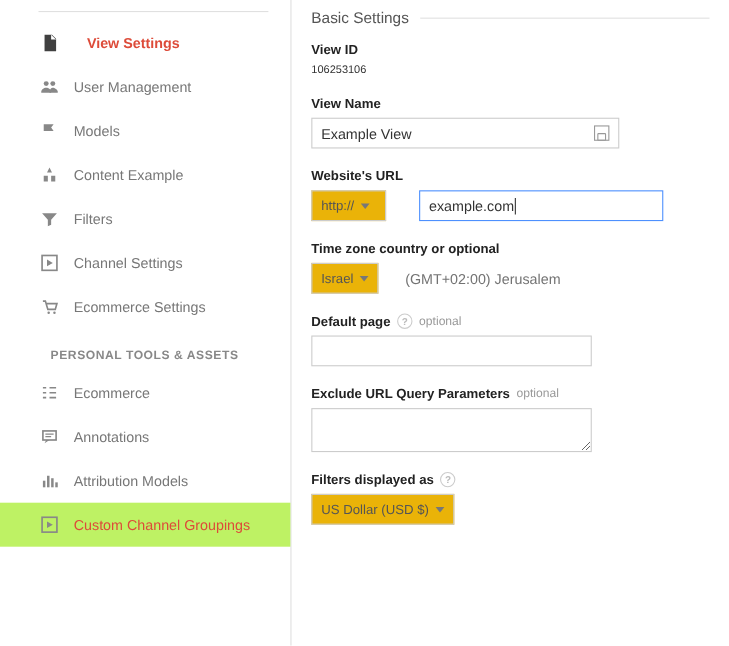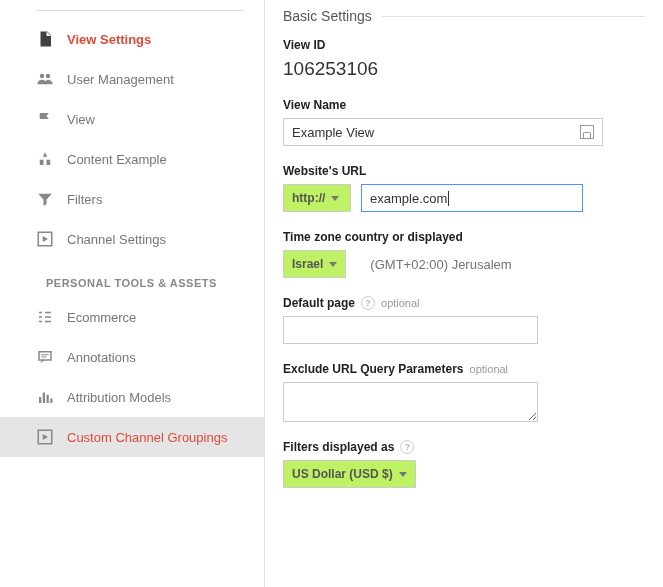--- a/index.html
+++ b/index.html
@@ -1,42 +1,42 @@
 <!DOCTYPE html>
 <html><head>
 <meta charset="utf-8">
 <style>
 * { box-sizing: border-box; margin: 0; padding: 0; }
 body { font-family: Arial, "Helvetica Neue", sans-serif; font-size: 13px; color: #333; background: #fff; width: 663px; height: 587px; overflow: hidden; }
 .container { display: flex; height: 100%; }
 .sidebar { width: 265px; border-right: 1px solid #e0e0e0; background: #fff; padding-top: 10px; }
 .sidebar-top-line { border-top: 1px solid #e0e0e0; margin: 0 20px 8px 35px; }
 .sb-item { display: flex; align-items: center; padding: 10px 20px 10px 35px; cursor: pointer; color: #777; font-size: 13px; }
-.sb-item.active { color: #dd4b39; font-weight: bold; }
-.sb-item.active2 { color: #dd4b39; background: #e5e5e5; }
+.sb-item.active { color: #dd4b39; font-weight: bold; gap: 12px; }
+.sb-item.active2 { color: #dd4b39; background: #bef264; }
 .sb-icon { width: 20px; height: 20px; margin-right: 12px; display: inline-flex; align-items: center; justify-content: center; color: #888; fill: currentColor; }
 .sb-item.active .sb-icon { color: #404040; }
 .sb-item.active2 .sb-icon { color: #888; }
 .sb-section { font-size: 11px; font-weight: bold; color: #888; letter-spacing: 0.5px; padding: 18px 20px 8px 46px; }
 .main { flex: 1; padding: 8px 18px 0 18px; overflow: hidden; }
 .section-head { display: flex; align-items: center; margin-bottom: 14px; text-align: right; }
 .section-title { font-size: 14px; color: #555; white-space: nowrap; margin-right: 10px; }
 .section-line { flex: 1; border-top: 1px solid #e0e0e0; }
 .field { margin-bottom: 18px; }
 .label { font-size: 12px; font-weight: bold; color: #222; margin-bottom: 6px; display: flex; align-items: center; gap: 6px; }
 .label .opt { font-weight: normal; color: #999; font-size: 11px; }
-.value-static { font-size: 19px; color: #333; }
+.value-static { font-size: 10px; color: #333; }
 .help-icon { width: 14px; height: 14px; border: 1px solid #ccc; border-radius: 50%; display: inline-flex; align-items: center; justify-content: center; font-size: 9px; color: #bbb; cursor: pointer; }
-.input { width: 320px; height: 28px; border: 1px solid #ccc; padding: 0 8px; font-size: 13px; color: #333; display: flex; align-items: center; justify-content: space-between; }
+.input { width: 280px; height: 28px; border: 1px solid #ccc; padding: 0 8px; font-size: 13px; color: #333; display: flex; align-items: center; justify-content: space-between; }
 .textarea { width: 255px; height: 40px; border: 1px solid #ccc; resize: both; padding: 6px 8px; font-family: inherit; font-size: 13px; display: block; }
 .row { display: flex; align-items: center; gap: 10px; }
-.dropdown { height: 28px; border: 1px solid #ccc; background: #bef264; padding: 0 8px; display: inline-flex; align-items: center; font-size: 12px; color: #555; cursor: pointer; font-weight: bold; }
+.dropdown { height: 28px; border: 1px solid #ccc; background: #eab308; padding: 0 8px; display: inline-flex; align-items: center; font-size: 12px; color: #555; cursor: pointer; }
 .dropdown .arrow { margin-left: 6px; width: 0; height: 0; border-left: 4px solid transparent; border-right: 4px solid transparent; border-top: 5px solid #777; }
 .url-scheme { width: 68px; }
-.url-domain { flex: 1; max-width: 222px; height: 28px; border: 1px solid #4d90fe; padding: 0 8px; font-size: 13px; color: #333; display: flex; align-items: center; position: relative; }
+.url-domain { flex: 1; max-width: 222px; height: 28px; border: 1px solid #4d90fe; padding: 0 8px; font-size: 13px; color: #333; display: flex; align-items: center; position: relative; margin-left: 20px; }
 .cursor { display: inline-block; width: 1px; height: 15px; background: #333; margin-left: 1px; }
 .tz-text { font-size: 13px; color: #737373; margin-left: 14px; }
 .checkbox-row { display: flex; align-items: center; gap: 6px; font-size: 13px; color: #333; }
 .checkbox { width: 13px; height: 13px; border: 1px solid #888; display: inline-flex; align-items: center; justify-content: center; font-size: 10px; color: #333; cursor: pointer; }
 .save-indicator { width: 14px; height: 14px; display:inline-block; position: relative; }
 .save-indicator::before { content:""; position:absolute; inset:0; border:1px solid #999; }
 .save-indicator::after { content:""; position:absolute; left:3px; top:7px; width:6px; height:5px; border:1px solid #999; border-radius:1px; }
 </style>
 </head>
 <body>
@@ -66,21 +66,21 @@
         </span>
       <span>User Management</span>
     </div>
 
     <div class="sb-item">
       <span class="sb-icon">
           <svg viewBox="0 0 24 24" width="18" height="18">
             <path d="M5 3v18M5 4h12l-3 4 3 4H5" fill="currentColor"></path>
           </svg>
         </span>
-      <span>View</span>
+      <span>Models</span>
     </div>
 
     <div class="sb-item">
       <span class="sb-icon">
           <svg viewBox="0 0 24 24" width="18" height="18">
             <path d="M12 3l3 6h-6zM5 13h5v7H5zM14 13h5v7h-5z" fill="currentColor"></path>
           </svg>
         </span>
       <span>Content Example</span>
     </div>
@@ -97,20 +97,30 @@
     <div class="sb-item">
       <span class="sb-icon">
           <svg viewBox="0 0 24 24" width="18" height="18">
             <rect x="3" y="3" width="18" height="18" fill="none" stroke="currentColor" stroke-width="2"></rect>
             <path d="M9 8l7 4-7 4z" fill="currentColor"></path>
           </svg>
         </span>
       <span>Channel Settings</span>
     </div>
 
+    <div class="sb-item">
+      <span class="sb-icon">
+          <svg viewBox="0 0 24 24" width="18" height="18">
+            <path d="M4 5h3l3 10h9l2-7H8" fill="none" stroke="currentColor" stroke-width="2"></path>
+            <circle cx="11" cy="19" r="1.5" fill="currentColor"></circle>
+            <circle cx="18" cy="19" r="1.5" fill="currentColor"></circle>
+          </svg>
+        </span>
+      <span>Ecommerce Settings</span>
+    </div>
 
     <div class="sb-section">PERSONAL TOOLS &amp; ASSETS</div>
 
     <div class="sb-item">
       <span class="sb-icon">
           <svg viewBox="0 0 24 24" width="18" height="18">
             <path d="M4 6h4M4 12h4M4 18h4M12 6h8M12 12h8M12 18h8" stroke="currentColor" stroke-width="2"></path>
           </svg>
         </span>
       <span>Ecommerce</span>
@@ -177,21 +187,21 @@
           <span class="arrow"></span>
         </div>
         <div class="url-domain">
           <span>example.com</span>
             <span class="cursor"></span>
         </div>
       </div>
     </div>
 
     <div class="field">
-      <div class="label">Time zone country or displayed</div>
+      <div class="label">Time zone country or optional</div>
       <div class="row">
         <div class="dropdown">
           <span>Israel</span>
           <span class="arrow"></span>
         </div>
         <span class="tz-text">(GMT+02:00) Jerusalem</span>
       </div>
     </div>
 
     <div class="field">

